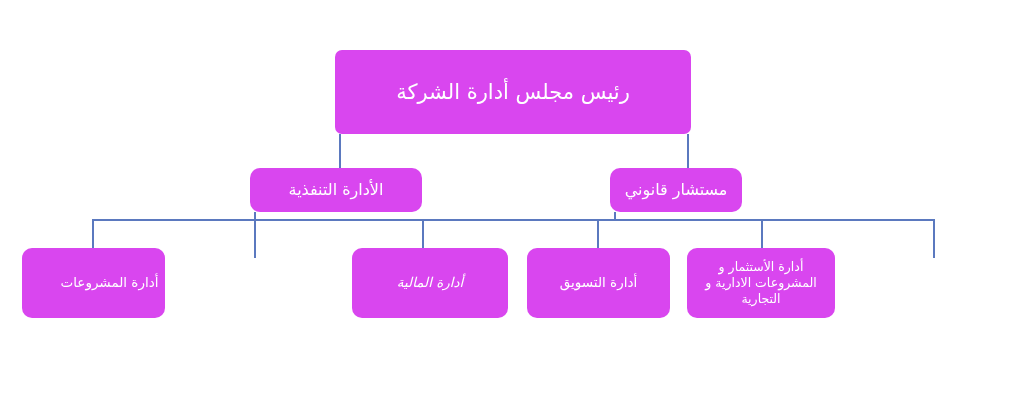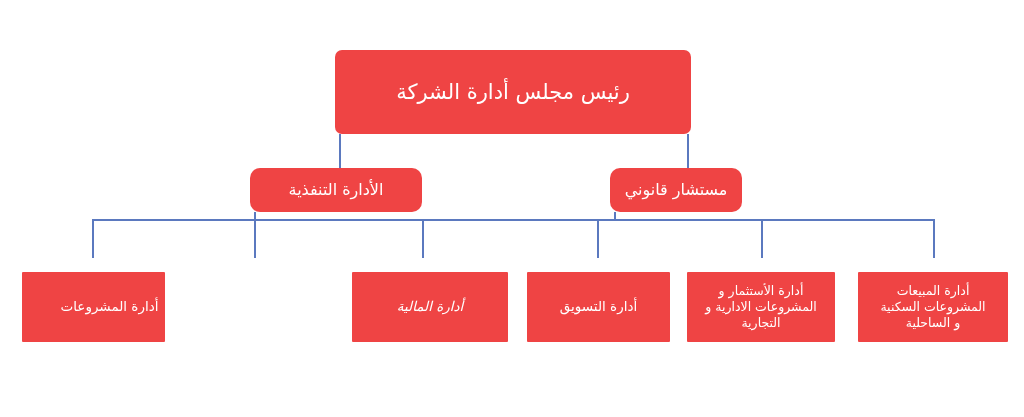--- a/index.html
+++ b/index.html
@@ -16,21 +16,21 @@
     width: 1024px;
     height: 417px;
     background: #ffffff;
     overflow: hidden;
   }
 
   
   .node {
     position: absolute;
     box-sizing: border-box;
-    background: #ef4444;
+    background: #d946ef;
     color: #ffffff;
     display: flex;
     align-items: center;
     justify-content: center;
     text-align: center;
     line-height: 1.28;
     direction: rtl;
     font-family: "DejaVu Sans", sans-serif;
     z-index: 3;
   }
@@ -62,23 +62,23 @@
     width: 172px;
   }
   .node-legal {
     left: 610px;
     top: 168px;
     width: 132px;
   }
 
   
   .node-l3 {
-    top: 272px;
+    top: 248px;
     height: 70px;
-    border-radius: 1px;
+    border-radius: 10px;
     font-size: 13.5px;
   }
   .n3-0 { left: 22px;  width: 143px; padding-left: 32px; }
   .n3-1 { left: 190px; width: 140px; }
   .n3-2 { left: 352px; width: 156px; font-style: italic; }
   .n3-3 { left: 527px; width: 143px; }
   .n3-4 { left: 687px; width: 148px; font-size: 12.5px; }
   .n3-5 { left: 858px; width: 150px; font-size: 12.5px; }
 
   
@@ -154,19 +154,14 @@
   <div class="node node-l3 n3-3">
     <span class="node-label">أدارة التسويق</span>
   </div>
 
   <div class="node node-l3 n3-4">
     <span class="node-label">أدارة الأستثمار و
 المشروعات الادارية و
 التجارية</span>
   </div>
 
-  <div class="node node-l3 n3-5">
-    <span class="node-label">أدارة المبيعات
-المشروعات السكنية
-و الساحلية</span>
-  </div>
 
 </div>
 
 </body></html>

